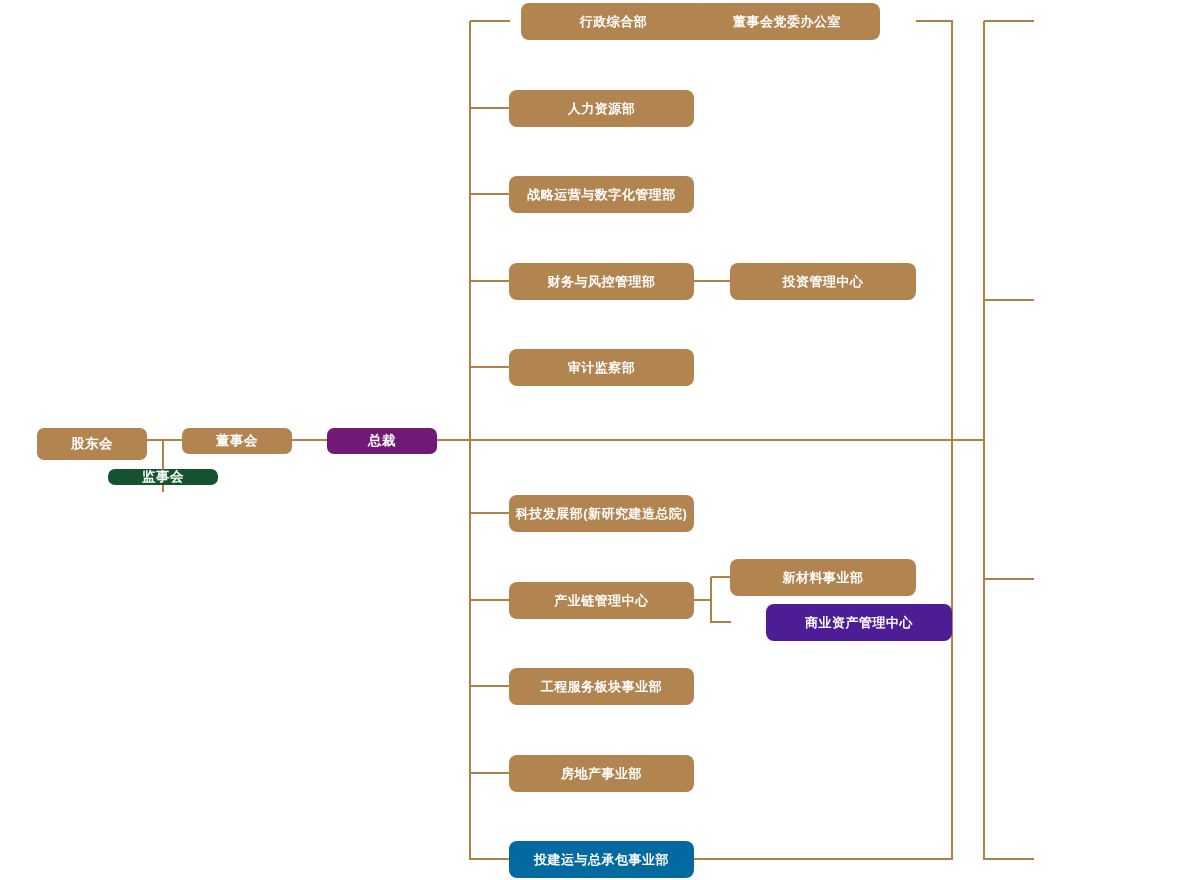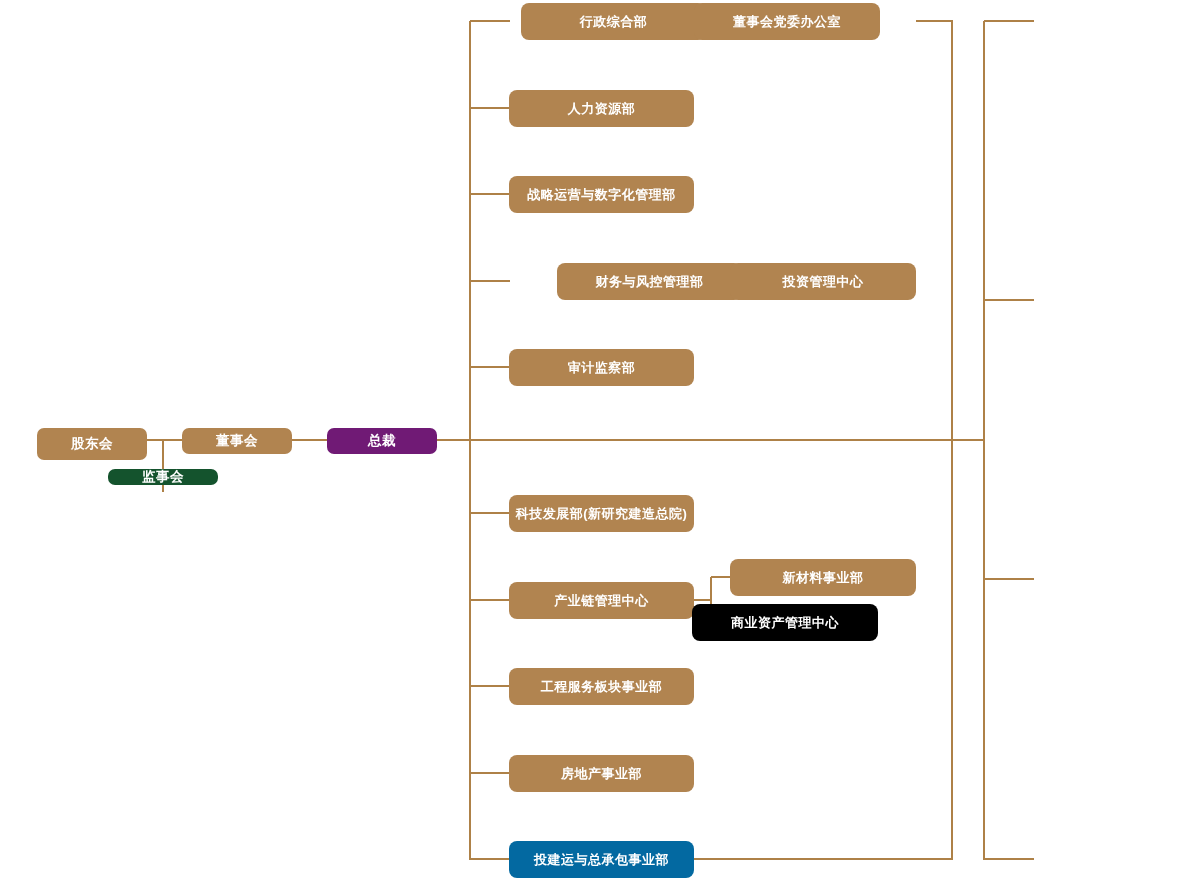--- a/index.html
+++ b/index.html
@@ -80,24 +80,24 @@
     <div class="line" style="background: rgb(174, 129, 71); left: 984px; top: 578.25px; width: 50px; height: 1.5px;"></div>
     <div class="line" style="background: rgb(174, 129, 71); left: 984px; top: 858.25px; width: 50px; height: 1.5px;"></div>
     <div class="line" style="background: rgb(174, 129, 71); left: 694px; top: 858.25px; width: 258px; height: 1.5px;"></div>
     <div class="node small" style="left: 37px; top: 428px; width: 110px; height: 32px; background: rgb(177, 132, 80); color: rgb(255, 255, 255);">股东会</div>
     <div class="node small" style="left: 108px; top: 469px; width: 110px; height: 16px; background: #14532d; color: rgb(255, 255, 255);">监事会</div>
     <div class="node small" style="left: 182px; top: 428px; width: 110px; height: 26px; background: rgb(177, 132, 80); color: rgb(255, 255, 255);">董事会</div>
     <div class="node small" style="left: 327px; top: 428px; width: 110px; height: 26px; background: #701a75; color: rgb(255, 255, 255);">总裁</div>
     <div class="node dept" style="left: 509px; top: 3px; width: 185px; height: 37px; background: rgb(177, 132, 80); color: rgb(255, 255, 255); margin-left: 12px;">行政综合部</div>
     <div class="node dept" style="left: 509px; top: 90px; width: 185px; height: 37px; background: rgb(177, 132, 80); color: rgb(255, 255, 255);">人力资源部</div>
     <div class="node dept" style="left: 509px; top: 176px; width: 185px; height: 37px; background: rgb(177, 132, 80); color: rgb(255, 255, 255);">战略运营与数字化管理部</div>
-    <div class="node dept" style="left: 509px; top: 263px; width: 185px; height: 37px; background: rgb(177, 132, 80); color: rgb(255, 255, 255); margin-left: 48px;">财务与风控管理部</div>
+    <div class="node dept" style="left: 509px; top: 263px; width: 185px; height: 37px; background: rgb(177, 132, 80); color: rgb(255, 255, 255);">财务与风控管理部</div>
     <div class="node dept" style="left: 509px; top: 349px; width: 185px; height: 37px; background: rgb(177, 132, 80); color: rgb(255, 255, 255);">审计监察部</div>
     <div class="node dept" style="left: 509px; top: 582px; width: 185px; height: 37px; background: rgb(177, 132, 80); color: rgb(255, 255, 255);">产业链管理中心</div>
     <div class="node dept" style="left: 509px; top: 495px; width: 185px; height: 37px; background: rgb(177, 132, 80); color: rgb(255, 255, 255);">科技发展部(新研究建造总院)</div>
     <div class="node dept" style="left: 509px; top: 668px; width: 185px; height: 37px; background: rgb(177, 132, 80); color: rgb(255, 255, 255);">工程服务板块事业部</div>
     <div class="node dept" style="left: 509px; top: 755px; width: 185px; height: 37px; background: rgb(177, 132, 80); color: rgb(255, 255, 255);">房地产事业部</div>
     <div class="node dept" style="left: 509px; top: 841px; width: 185px; height: 37px; background: #0369a1; color: rgb(255, 255, 255);">投建运与总承包事业部</div>
     <div class="node sub" style="left: 694px; top: 3px; width: 186px; height: 37px; background: rgb(177, 132, 80); color: rgb(255, 255, 255);">董事会党委办公室</div>
     <div class="node sub" style="left: 730px; top: 263px; width: 186px; height: 37px; background: rgb(177, 132, 80); color: rgb(255, 255, 255);">投资管理中心</div>
     <div class="node sub" style="left: 730px; top: 559px; width: 186px; height: 37px; background: rgb(177, 132, 80); color: rgb(255, 255, 255);">新材料事业部</div>
-    <div class="node sub" style="left: 692px; top: 604px; width: 186px; height: 37px; background: #000000; color: rgb(255, 255, 255);">商业资产管理中心</div>
+    <div class="node sub" style="left: 766px; top: 604px; width: 186px; height: 37px; background: #4c1d95; color: rgb(255, 255, 255);">商业资产管理中心</div>
   </div>
 
 </body></html>

